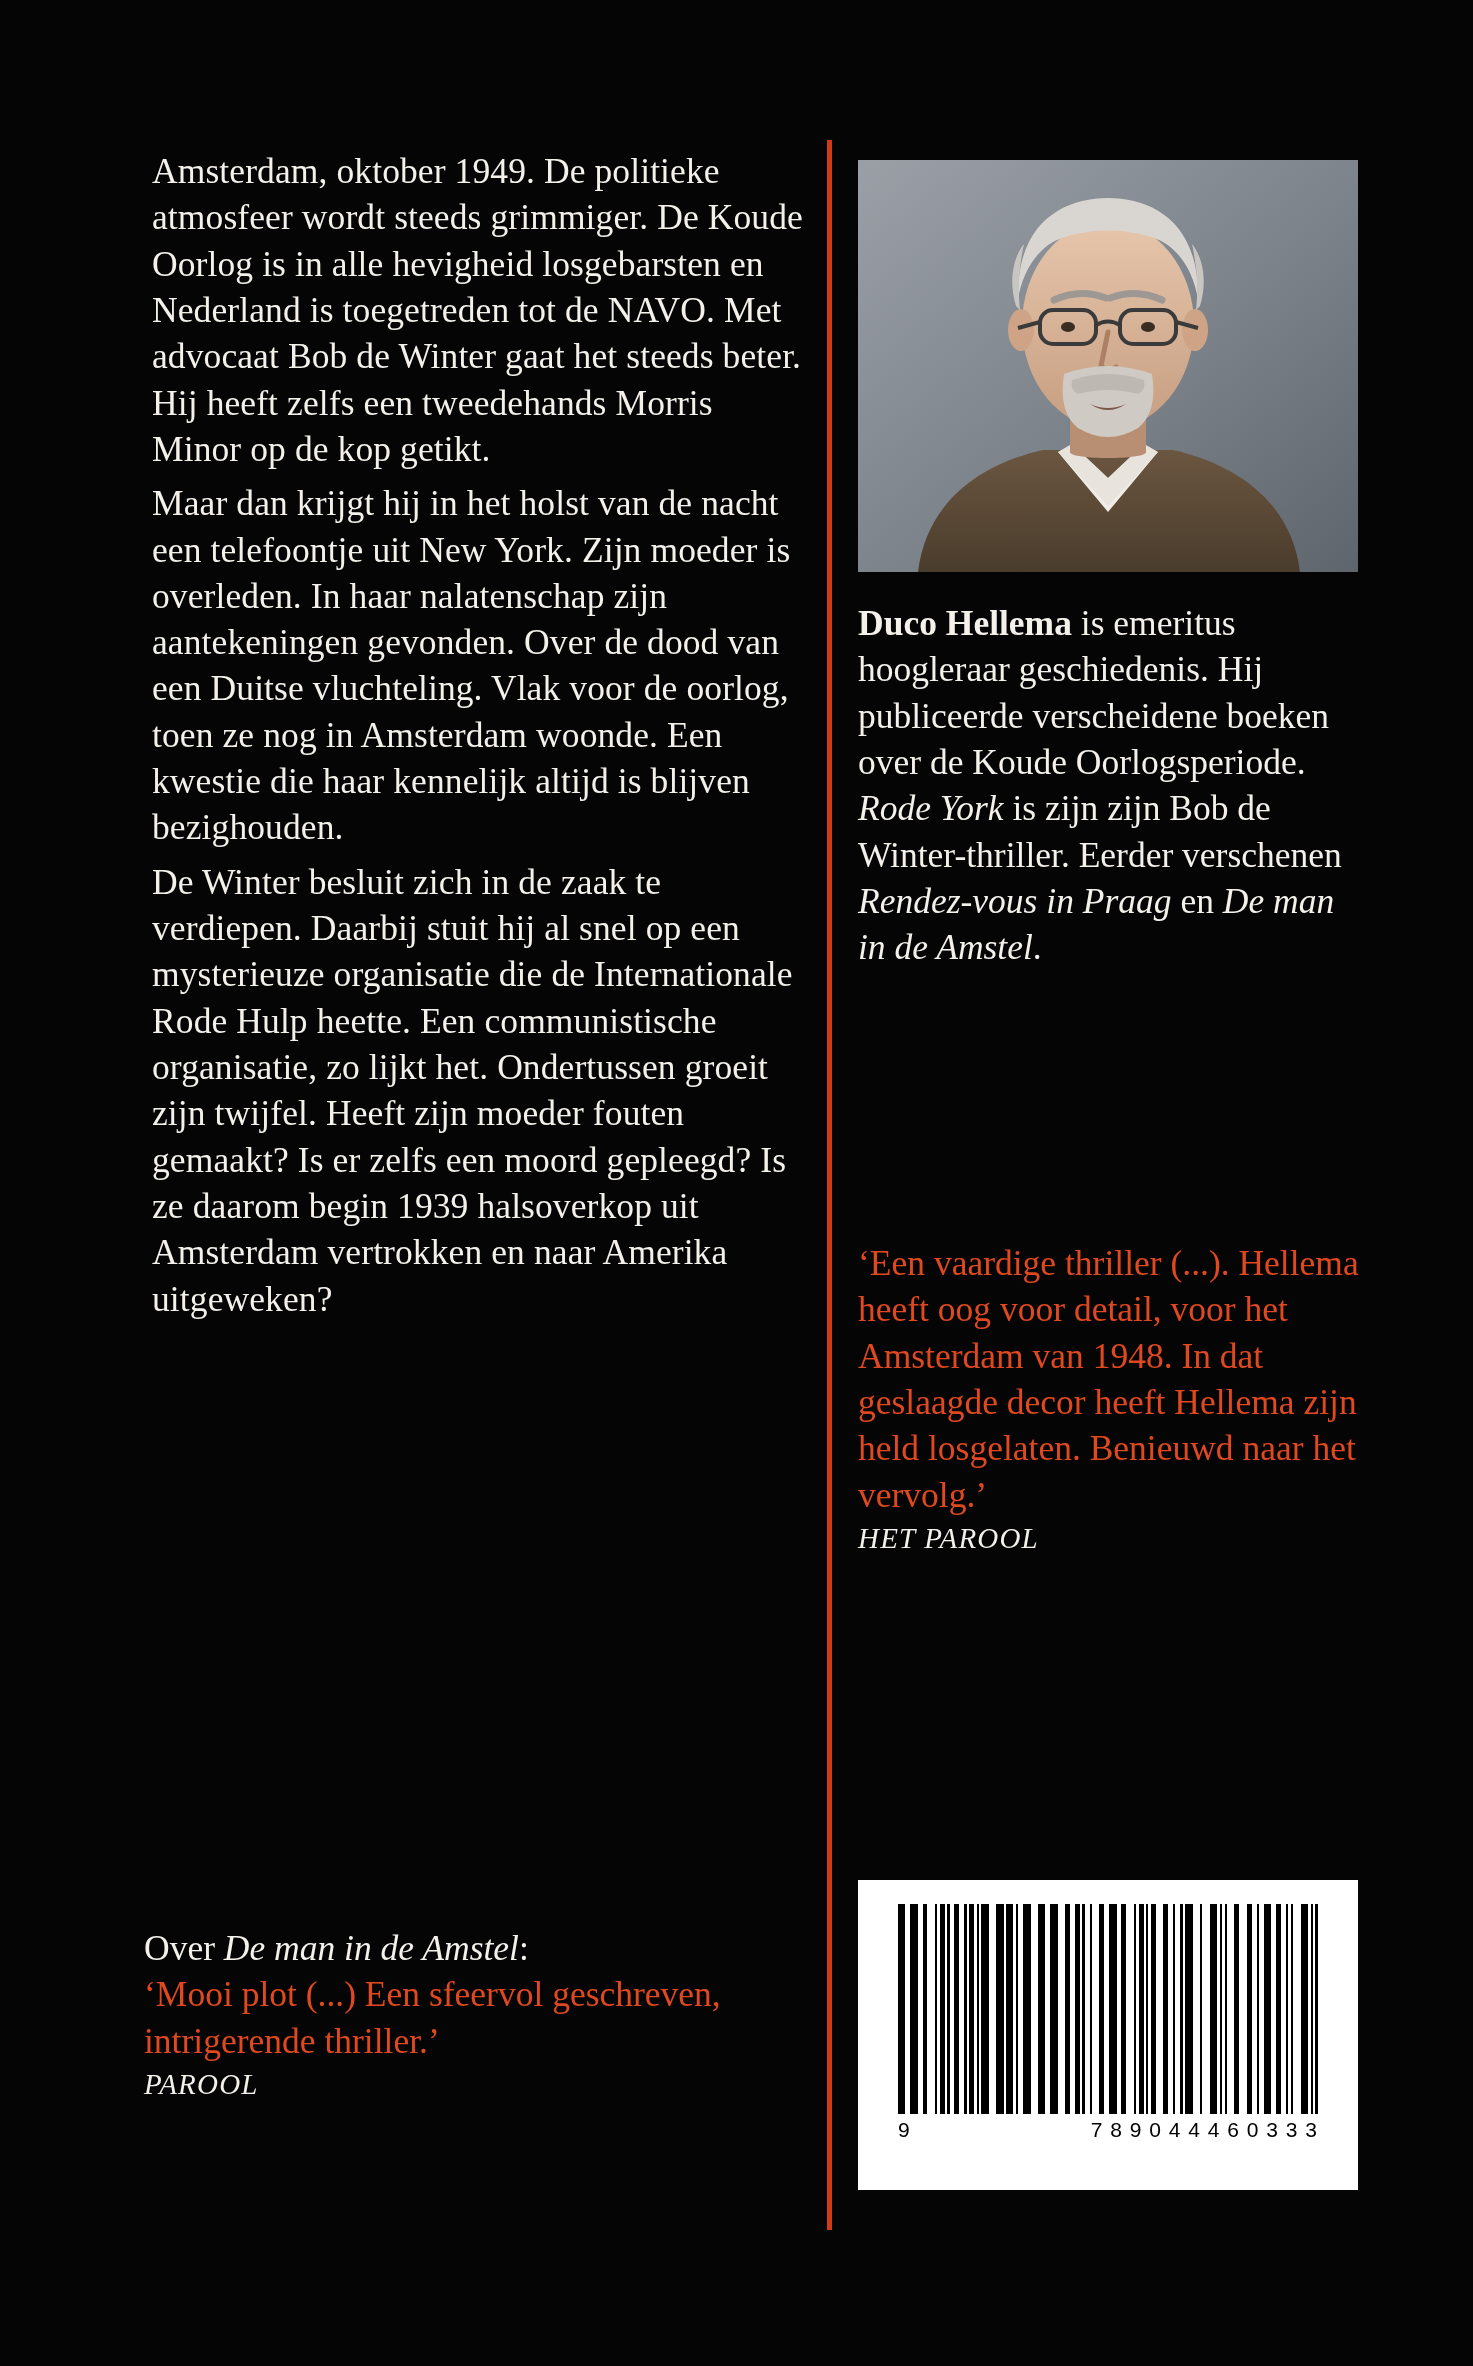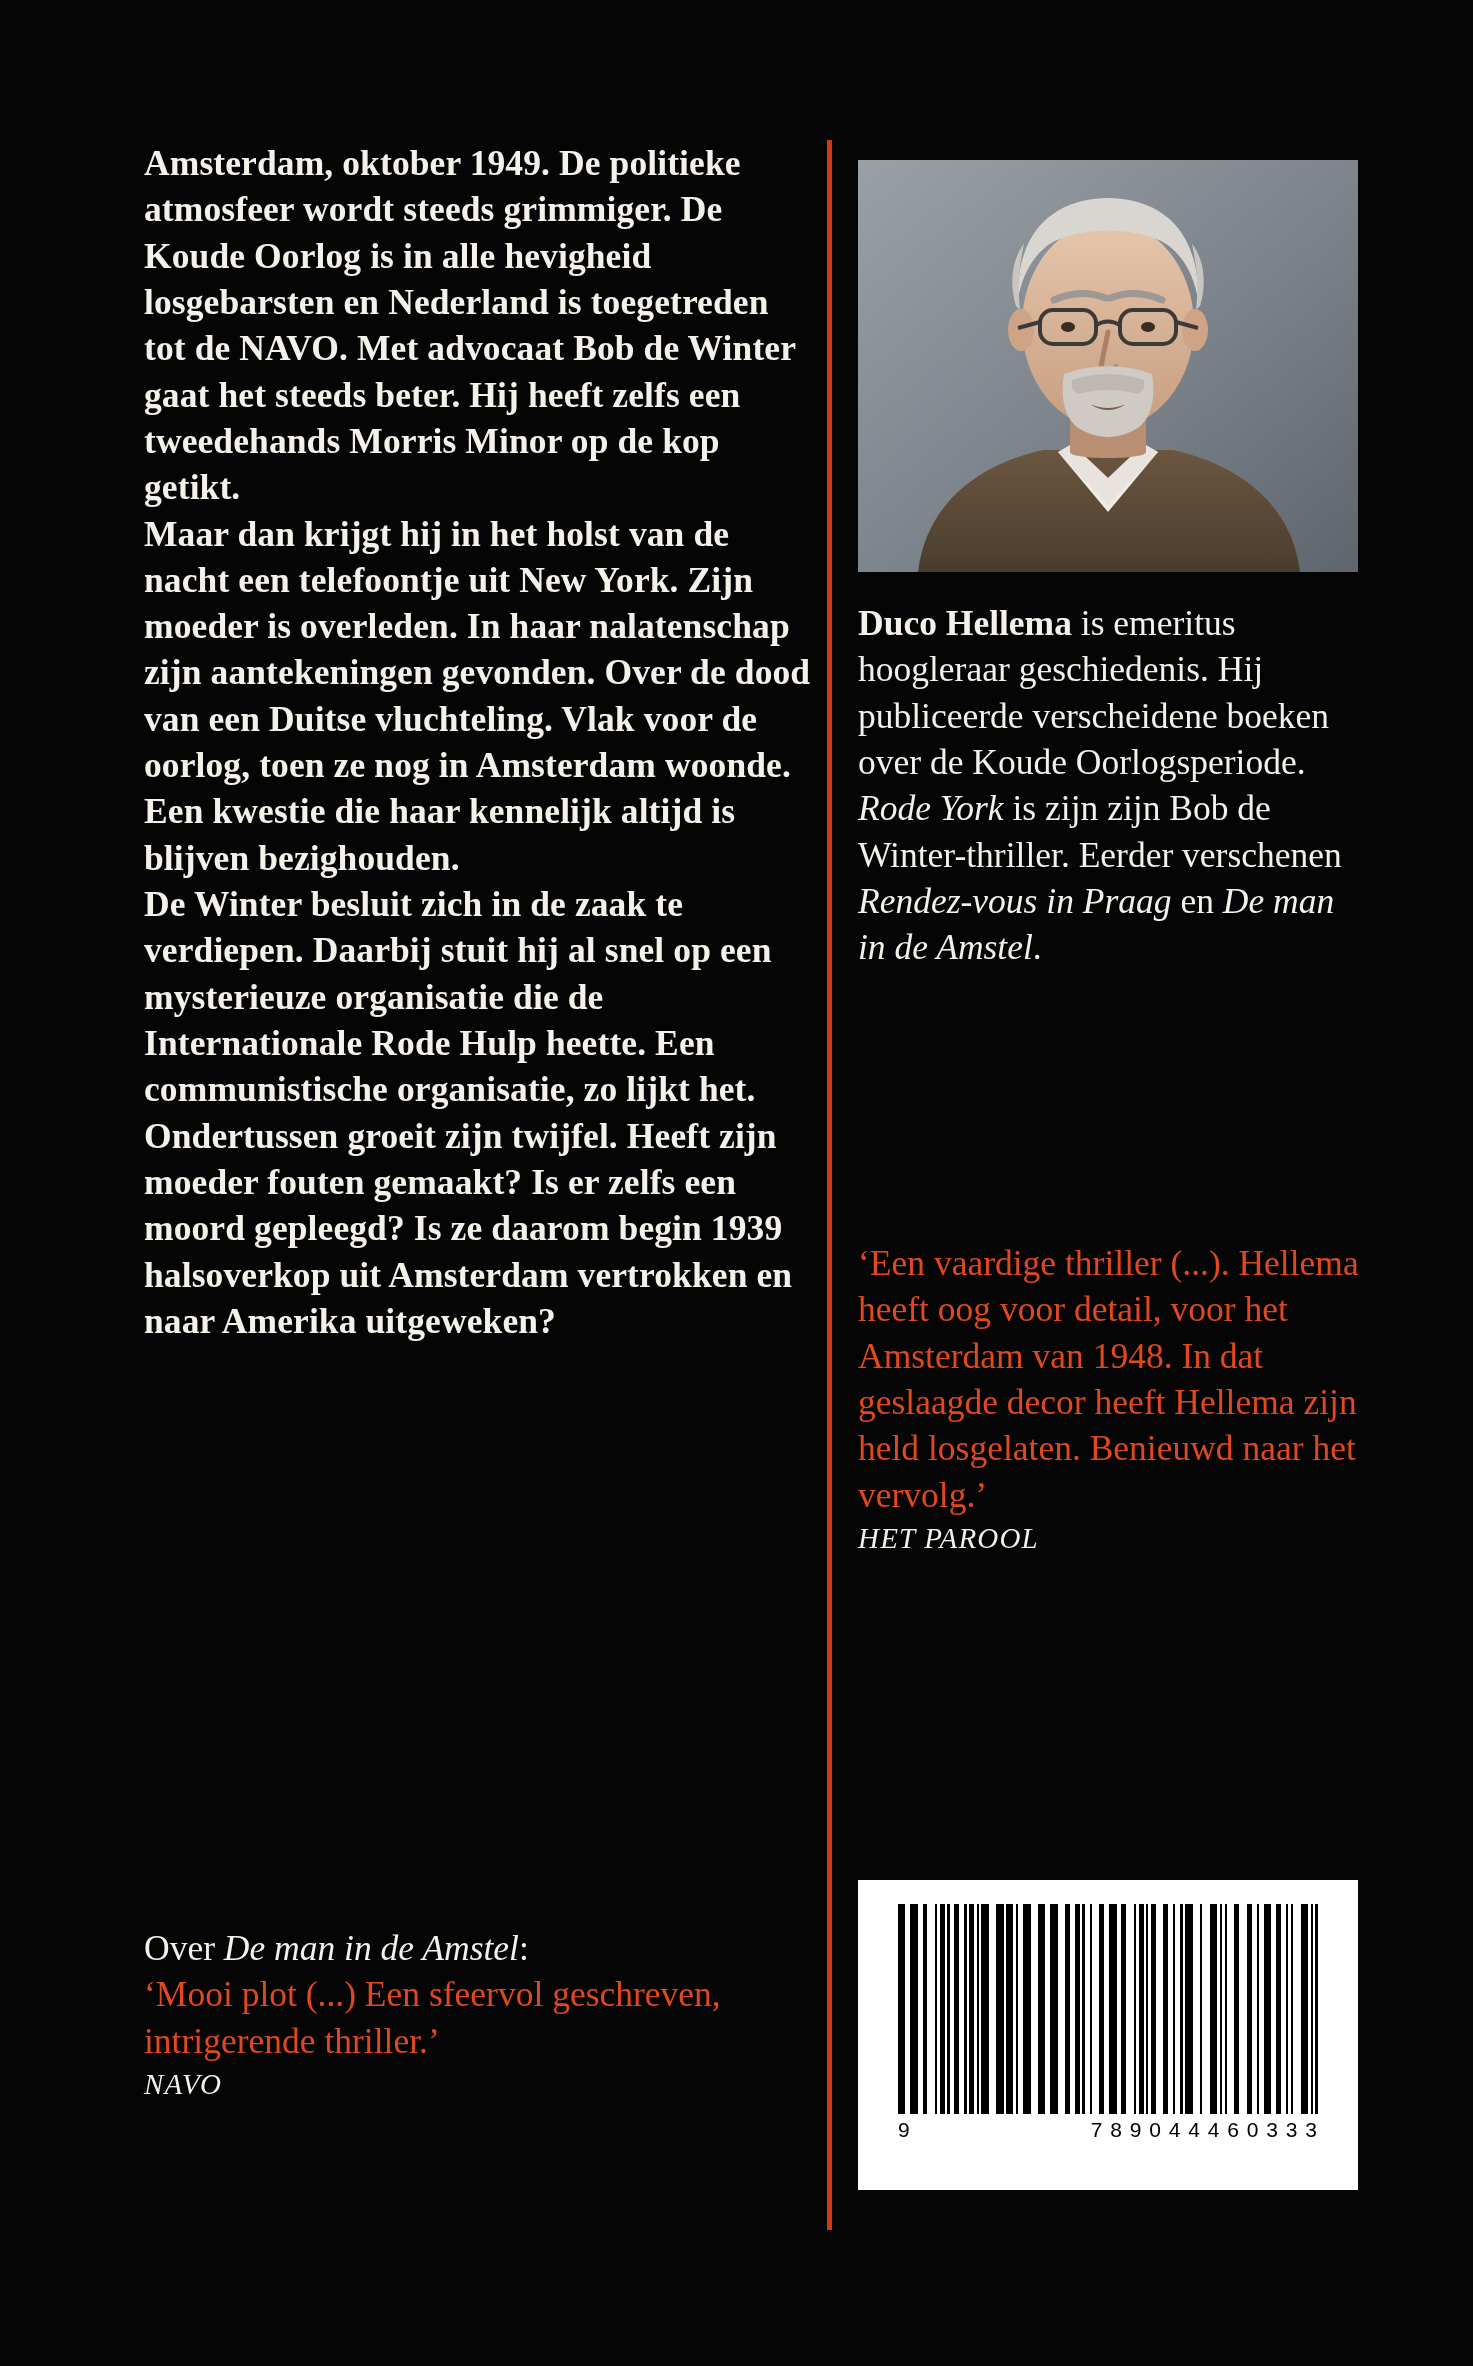--- a/index.html
+++ b/index.html
@@ -40,21 +40,21 @@
     background: #d03a16;
   }
 
   
   .blurb {
     font-size: 35.5px;
     line-height: 1.305;
     color: #f4f1eb;
     letter-spacing: 0.1px;
   }
-  .blurb p { margin: 0; font-weight: bold; }
+  .blurb p { margin: 8px; }
 
   .quote-block { margin-top: 0; }
   .quote-head {
     font-size: 35.5px;
     line-height: 1.305;
     color: #f4f1eb;
     margin: 0;
   }
   .quote-head em { font-style: italic; }
   .quote-body {
@@ -165,21 +165,21 @@
     <div class="blurb">
       <p>Amsterdam, oktober 1949. De politieke atmosfeer wordt steeds grimmiger. De Koude Oorlog is in alle hevigheid losgebarsten en Nederland is toegetreden tot de NAVO. Met advocaat Bob de Winter gaat het steeds beter. Hij heeft zelfs een tweedehands Morris Minor op de kop getikt.</p>
       <p>Maar dan krijgt hij in het holst van de nacht een telefoontje uit New York. Zijn moeder is overleden. In haar nalatenschap zijn aantekeningen gevonden. Over de dood van een Duitse vluchteling. Vlak voor de oorlog, toen ze nog in Amsterdam woonde. Een kwestie die haar kennelijk altijd is blijven bezighouden.</p>
       <p>De Winter besluit zich in de zaak te verdiepen. Daarbij stuit hij al snel op een mysterieuze organisatie die de Internationale Rode Hulp heette. Een communistische organisatie, zo lijkt het. Ondertussen groeit zijn twijfel. Heeft zijn moeder fouten gemaakt? Is er zelfs een moord gepleegd? Is ze daarom begin 1939 halsoverkop uit Amsterdam vertrokken en naar Amerika uitgeweken?</p>
     </div>
   </div>
 
   <div class="left-quote quote-block">
     <p class="quote-head"><span>Over </span><em>De man in de Amstel</em><span>:</span></p>
     <p class="quote-body">‘Mooi plot (...) Een sfeervol geschreven, intrigerende thriller.’</p>
-    <p class="quote-source">NAVO</p>
+    <p class="quote-source">PAROOL</p>
   </div>
 
   <div class="divider"></div>
 
   <div class="author-photo">
     <svg width="500" height="412" viewBox="0 0 500 412" xmlns="http://www.w3.org/2000/svg">
       <defs>
         <linearGradient id="bg" x1="0" y1="0" x2="1" y2="1">
           <stop offset="0%" stop-color="#9aa0a6"></stop>
           <stop offset="55%" stop-color="#7c8289"></stop>

